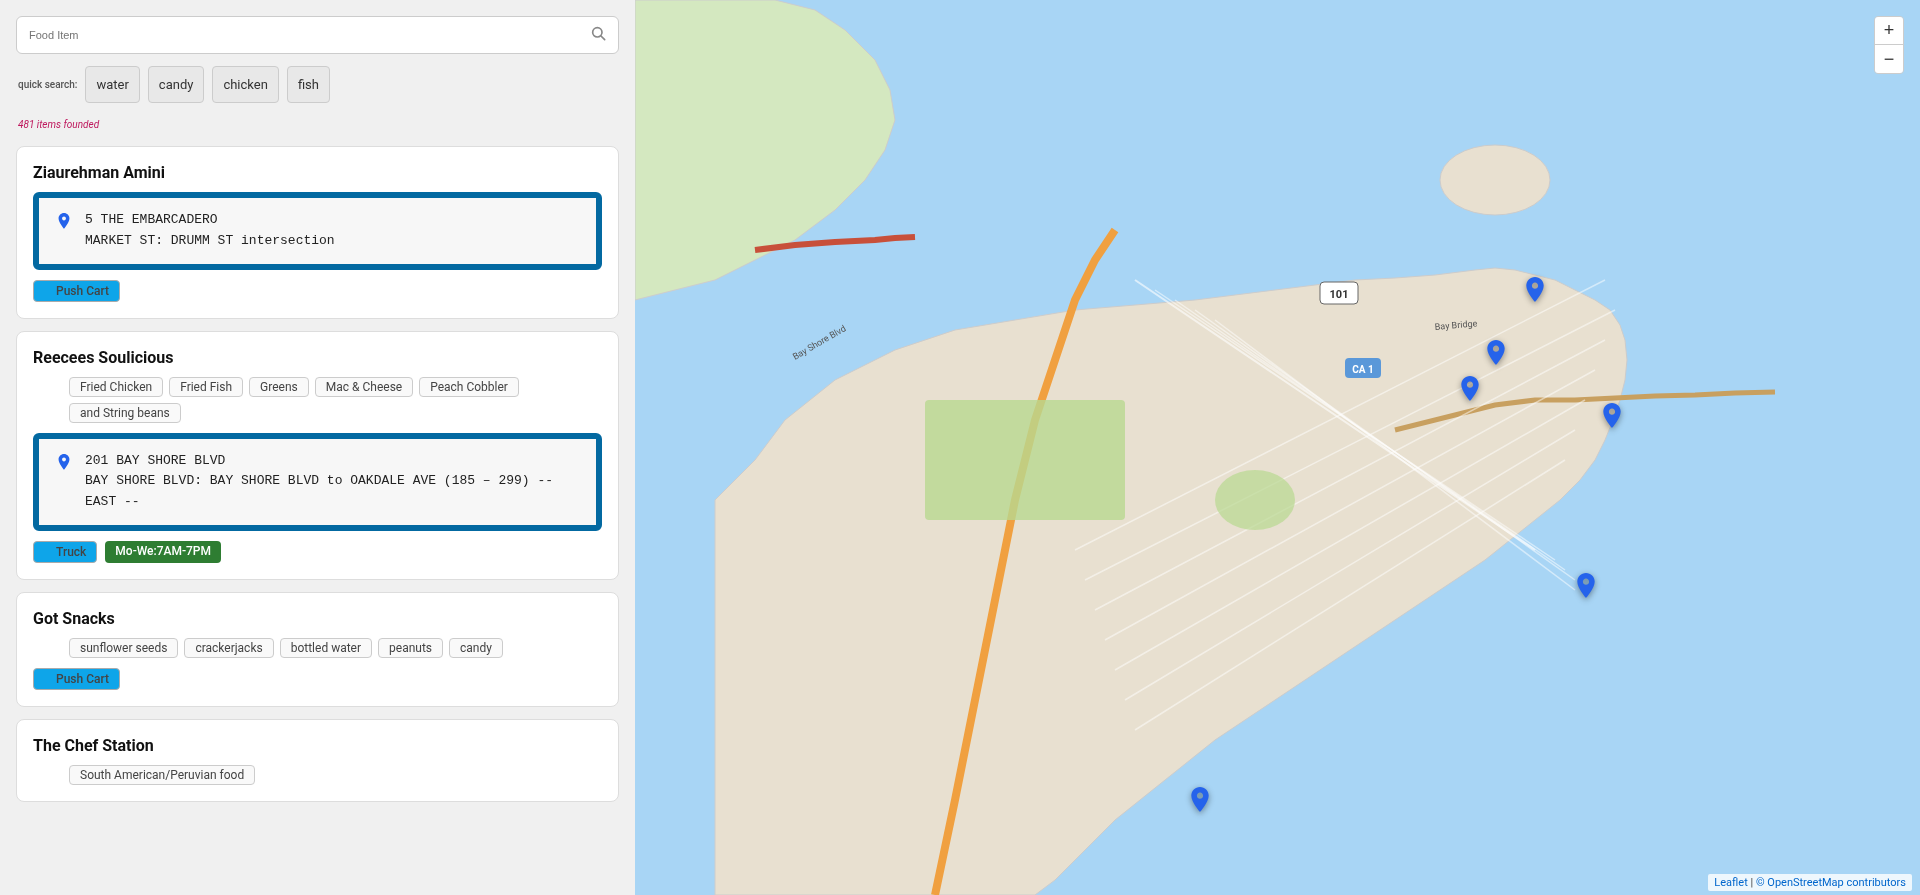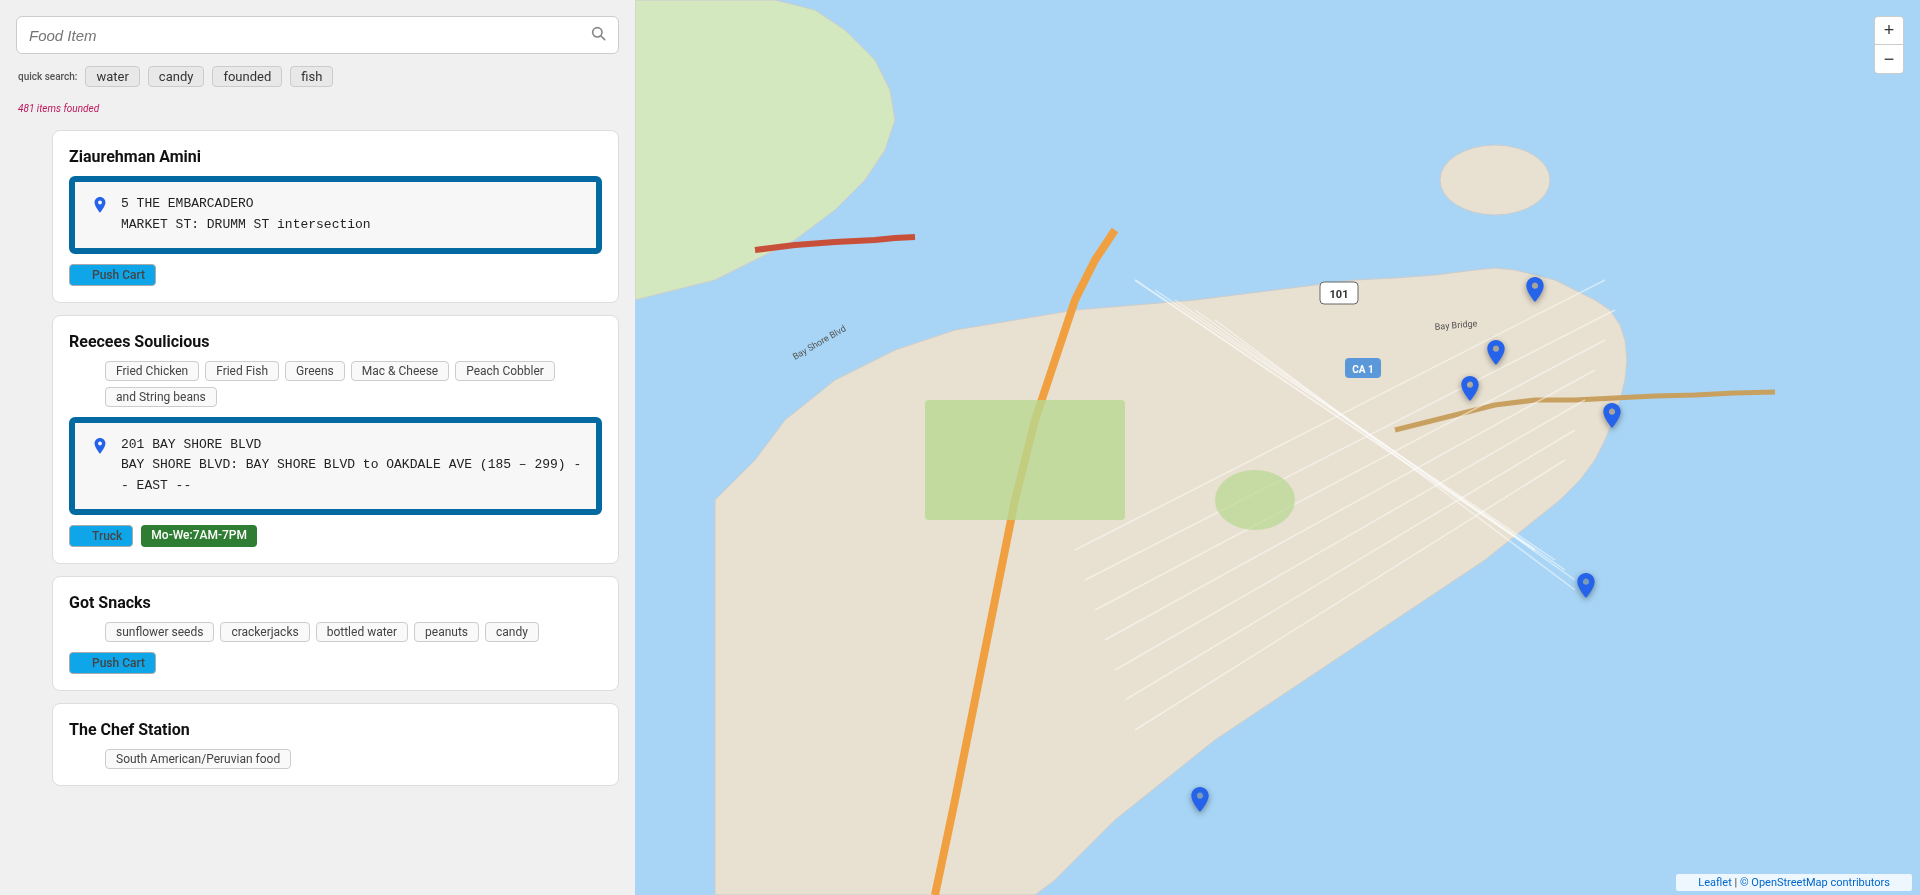--- a/index.html
+++ b/index.html
@@ -30,24 +30,23 @@
       border-radius: 6px;
       display: flex;
       align-items: center;
       padding: 8px 12px;
       gap: 8px;
     }
     .search-box input {
       flex: 1;
       border: none;
       outline: none;
-      font-size: 15px;
+      font-size: 11px;
       color: #333;
       background: transparent;
-      font-style: italic;
     }
     .search-icon {
       color: #888;
       font-size: 16px;
       cursor: pointer;
     }
 
     
     .quick-search {
       display: flex;
@@ -58,21 +57,21 @@
     }
     .quick-search-label {
       font-size: 10px;
       color: #555;
       font-weight: 500;
     }
     .quick-tag {
       background: #e8e8e8;
       border: 1px solid #ccc;
       border-radius: 4px;
-      padding: 2px 10px;
+      padding: 10px 10px;
       font-size: 13px;
       color: #333;
       cursor: pointer;
     }
 
     
     .items-count {
       font-size: 10px;
       color: #be185d;
       padding: 4px 2px;
@@ -81,21 +80,20 @@
 
     
     .card {
       background: #fff;
       border-radius: 8px;
       border: 1px solid #ddd;
       padding: 16px;
       display: flex;
       flex-direction: column;
       gap: 10px;
-      margin-left: 36px;
     }
     .card-title {
       font-size: 16px;
       font-weight: 700;
       color: #111;
     }
     .tags {
       display: flex;
       flex-wrap: wrap;
       gap: 6px;
@@ -206,21 +204,21 @@
     .zoom-btn:last-child { border-bottom: none; }
 
     
     .map-attribution {
       position: absolute;
       bottom: 4px;
       right: 8px;
       font-size: 11px;
       color: #444;
       background: rgba(255,255,255,0.8);
-      padding: 2px 22px;
+      padding: 2px 6px;
       border-radius: 2px;
       z-index: 10;
     }
     .map-attribution a { color: #0066cc; text-decoration: none; }
 
     
     .map-svg {
       width: 100%;
       height: 100%;
       position: absolute;
@@ -251,21 +249,21 @@
         <circle cx="11" cy="11" r="7"></circle>
         <line x1="16.5" y1="16.5" x2="22" y2="22"></line>
       </svg>
     </span>
   </div>
 
   <div class="quick-search">
     <span class="quick-search-label">quick search:</span>
     <span class="quick-tag">water</span>
     <span class="quick-tag">candy</span>
-    <span class="quick-tag">founded</span>
+    <span class="quick-tag">chicken</span>
     <span class="quick-tag">fish</span>
   </div>
 
   <div class="items-count">481 items founded</div>
 
   <div class="card">
     <div class="card-title">Ziaurehman Amini</div>
     <div class="location-box">
       <div class="map-pin">
         <svg viewBox="0 0 24 32" fill="#2563eb" xmlns="http://www.w3.org/2000/svg">

